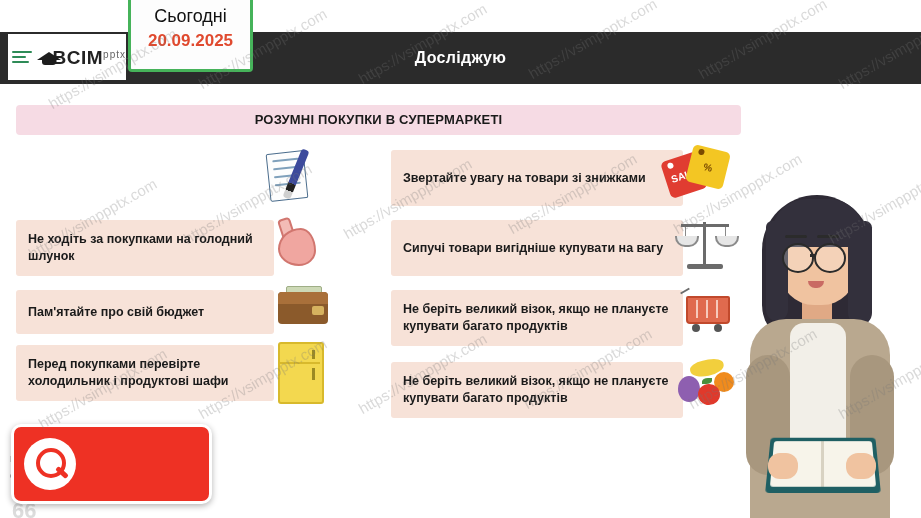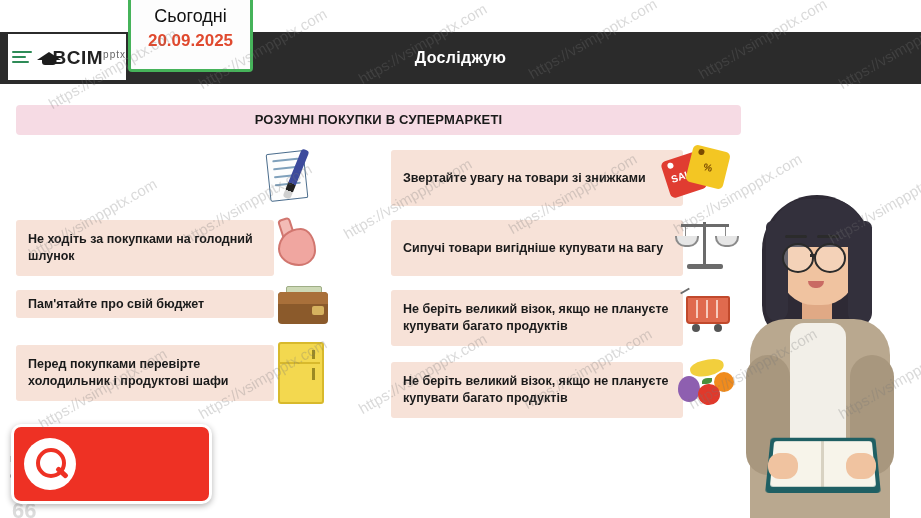--- a/index.html
+++ b/index.html
@@ -170,21 +170,21 @@
     color: #1a1a1a;
     line-height: 1.35;
     display: flex;
     align-items: center;
   }
   .card.left  { width: 258px; background: #f7e2d8; }
   .card.right { width: 292px; background: #f7e2d8; }
 
   .c-l1 { left: 8px;   top: 58px;  height: 56px; }
   .c-l2 { left: 8px;   top: 128px; height: 56px; }
-  .c-l3 { left: 8px;   top: 198px; height: 28px; }
+  .c-l3 { left: 8px;   top: 198px; height: 44px; }
   .c-l4 { left: 8px;   top: 253px; height: 56px; justify-content: center; }
 
   .c-r1 { left: 383px; top: 58px;  height: 56px; }
   .c-r2 { left: 383px; top: 128px; height: 56px; }
   .c-r3 { left: 383px; top: 198px; height: 56px; }
   .c-r4 { left: 383px; top: 270px; height: 56px; }
 
   
   .ill {
     position: absolute;

